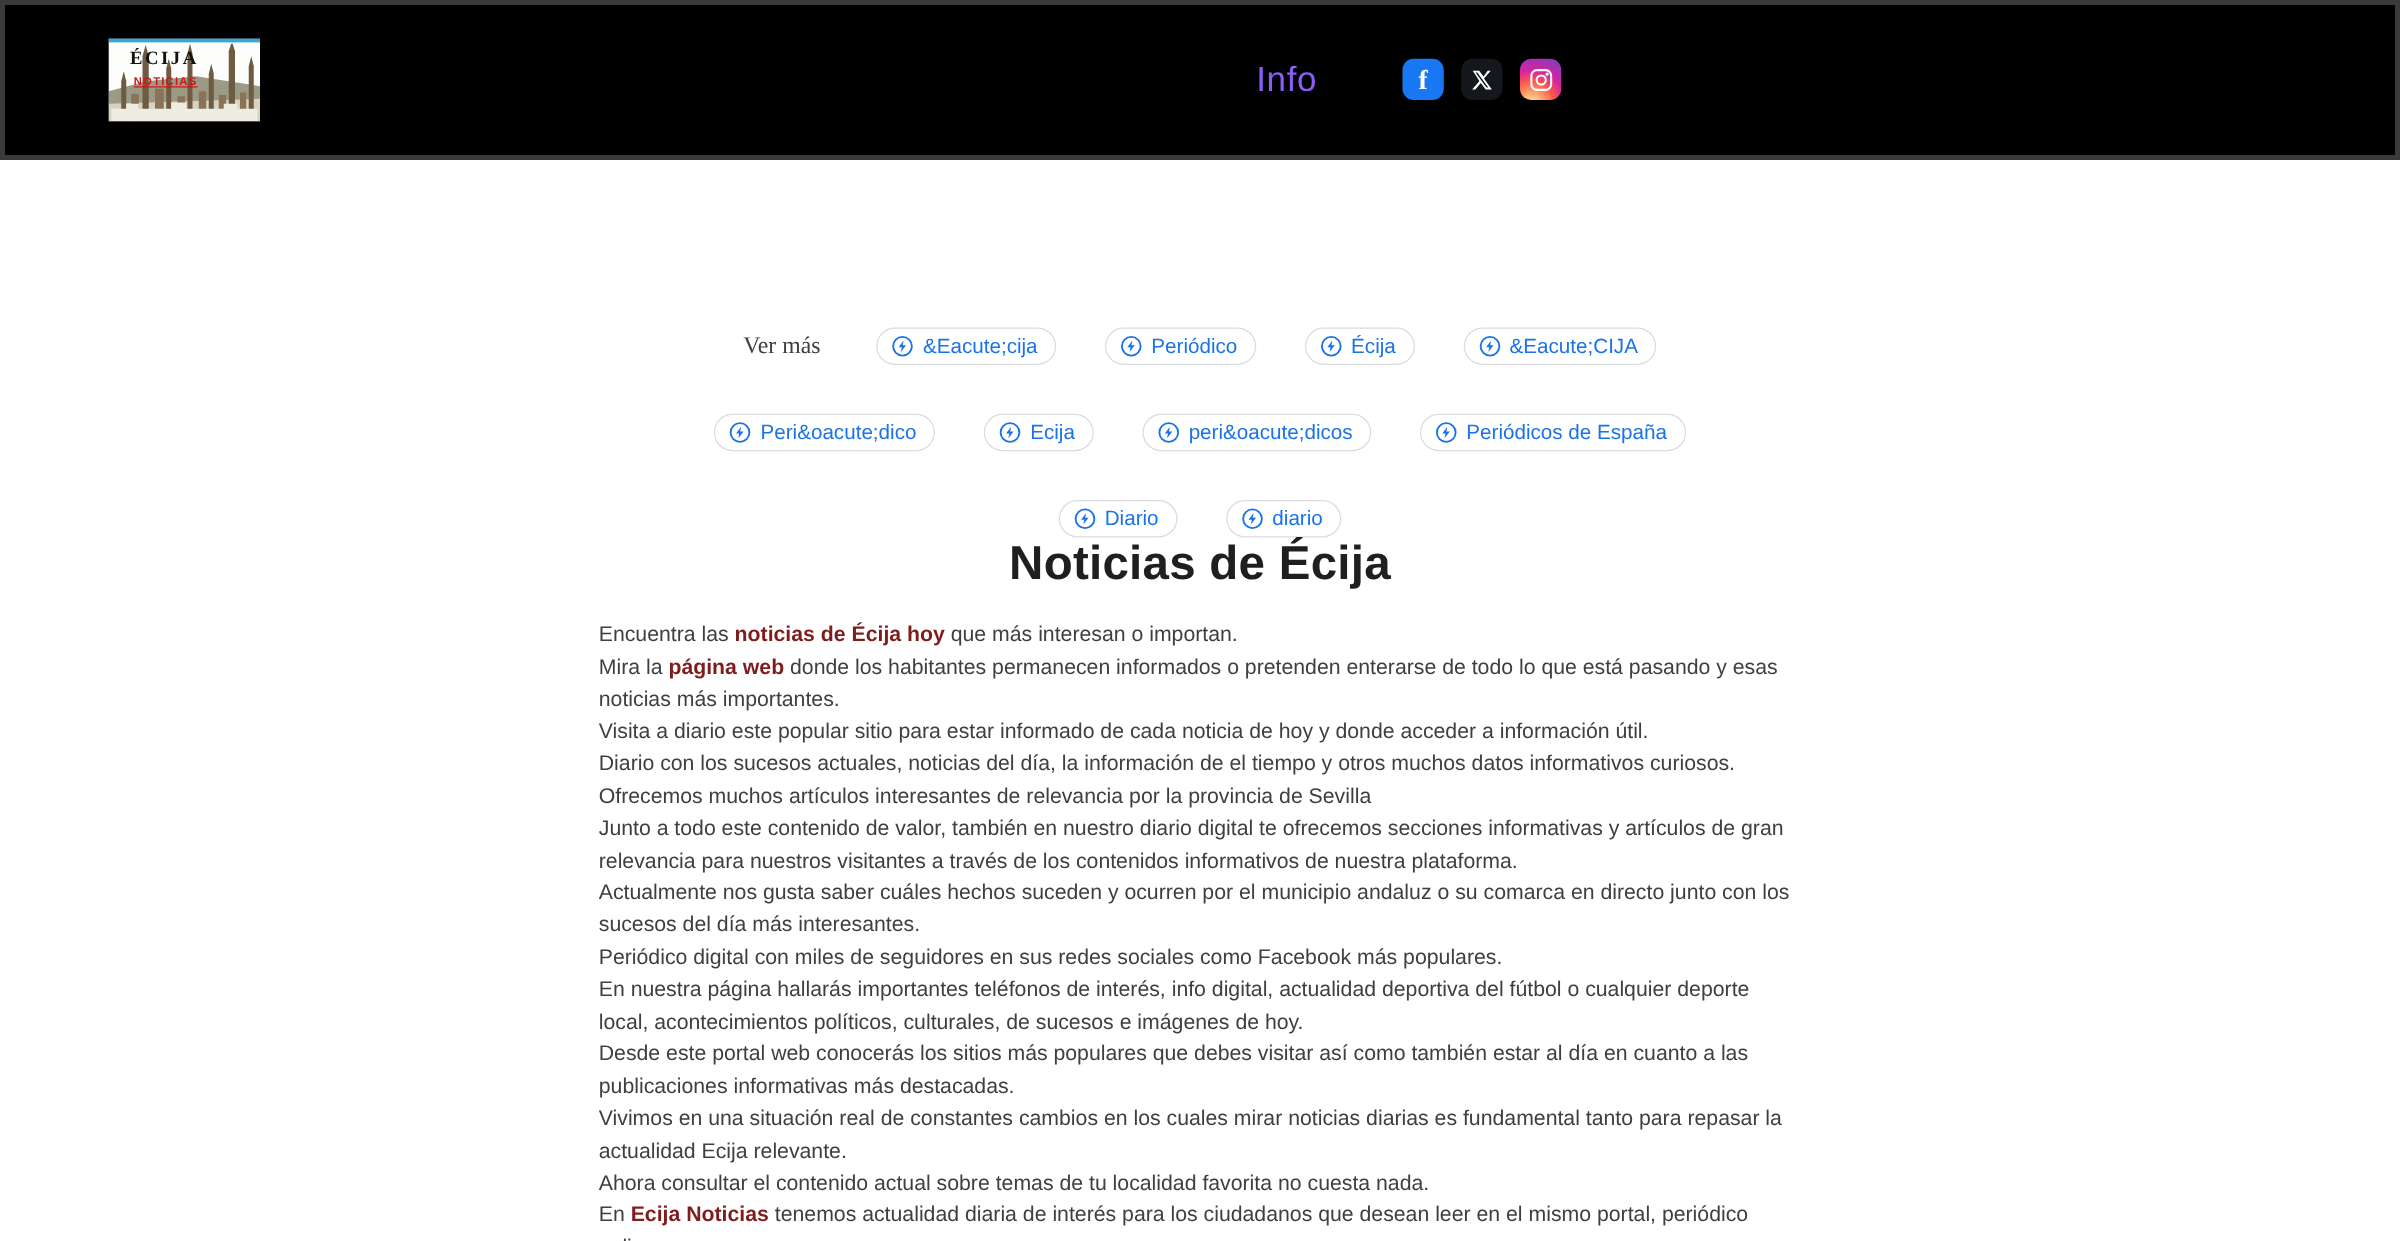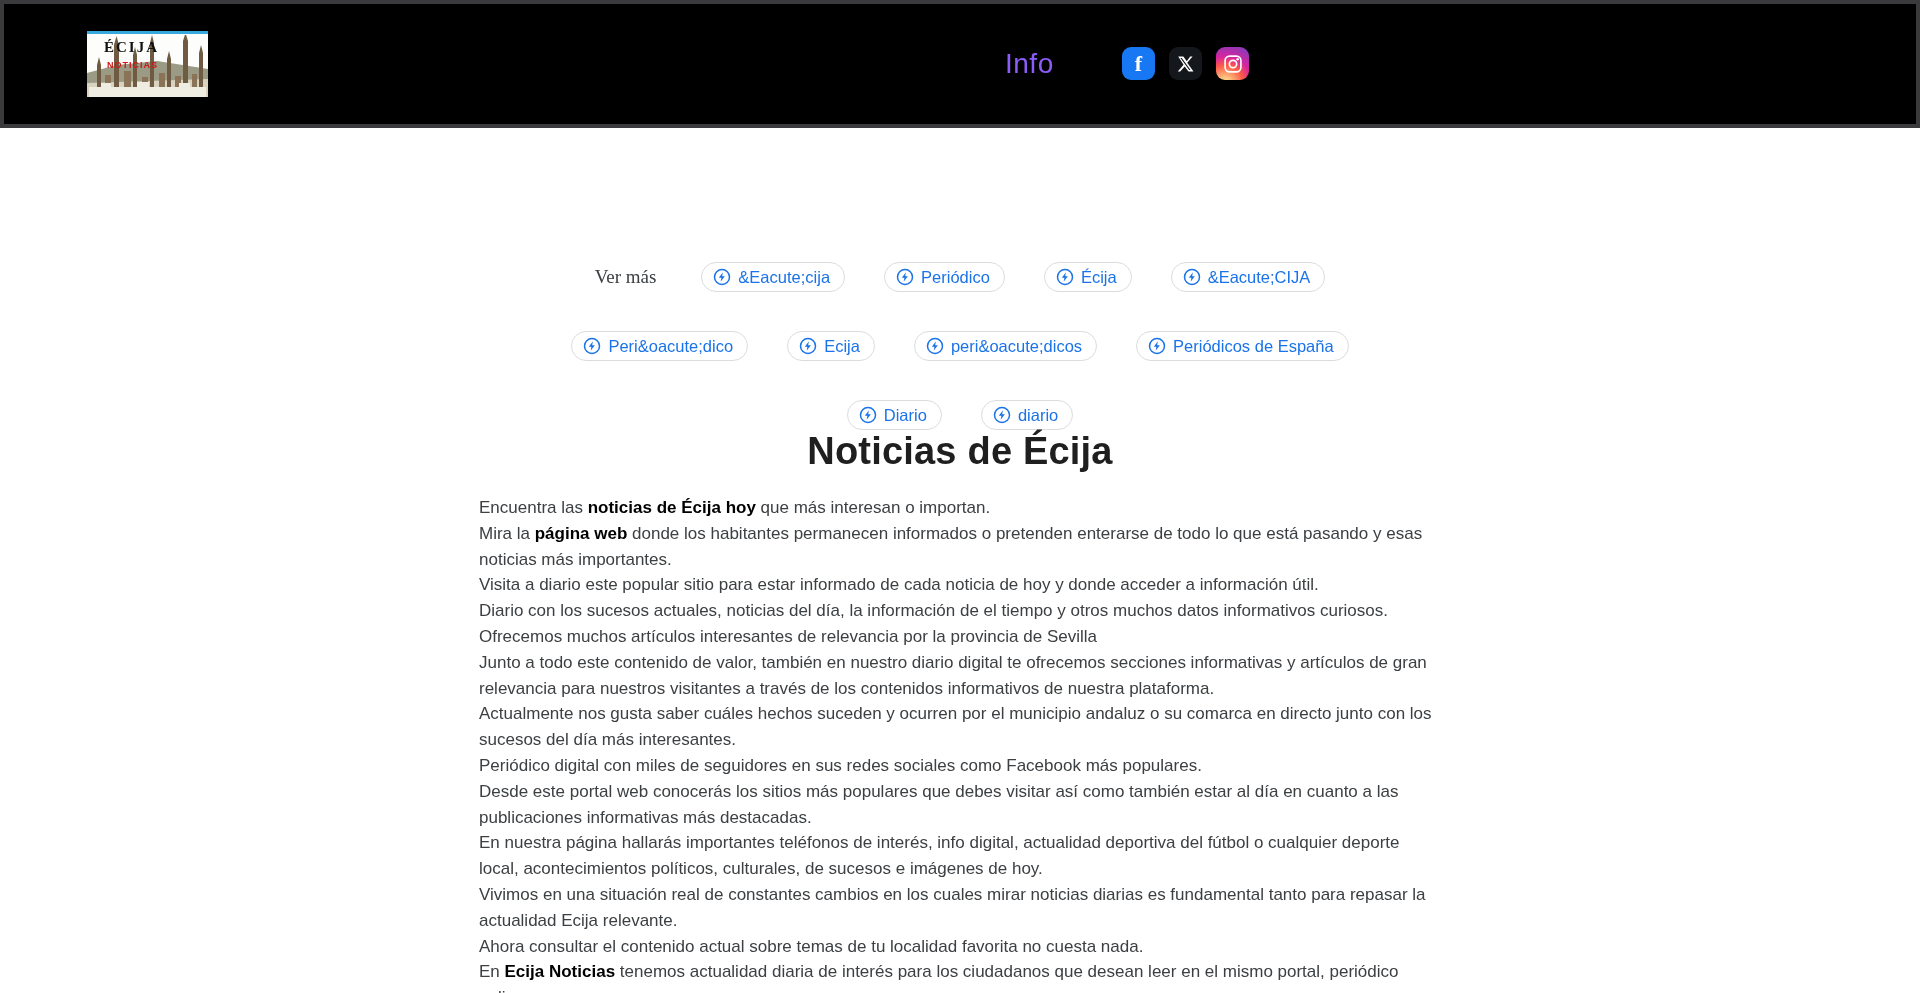--- a/index.html
+++ b/index.html
@@ -23,21 +23,21 @@
   }
   .logo-sky { position: absolute; inset: 0; background: linear-gradient(#fdfdfb 55%, #e9e6da); }
   .logo-skyline { position: absolute; left: 0; bottom: 0; width: 121px; height: 62px; }
   .logo-text { position: absolute; left: 17px; top: 5px; z-index: 3; }
   .logo-title {
     font-family: "Liberation Serif", serif; font-weight: 700;
     font-size: 15px; letter-spacing: 2px; color: #111111; display: block;
   }
   .logo-subtitle {
     font-weight: 700; font-size: 9px; letter-spacing: 1px; color: #cf1717;
-    display: block; margin-top: 4px; margin-left: 3px;
+    display: block; margin-top: 4px; margin-left: 3px; text-decoration: underline;
   }
   .nav-info {
     position: absolute; left: 1001px; top: 44px;
     color: #8b5cf6; font-size: 28px; font-weight: 400; letter-spacing: 0.5px;
     text-decoration: none; cursor: pointer;
   }
   .social-row { position: absolute; left: 1118px; top: 43px; display: flex; gap: 14px; }
   .social-tile {
     width: 33px; height: 33px; border-radius: 9px;
     display: flex; align-items: center; justify-content: center; cursor: pointer;
@@ -74,21 +74,21 @@
   .article-title {
     text-align: center;
     font-size: 38px; font-weight: 700; color: #1f1f1f;
     letter-spacing: 0.2px;
   }
   .article-body {
     width: 962px; margin: 22px auto 0 auto;
     font-size: 17px; line-height: 25.8px; color: #3d4043;
   }
   .article-body p { margin: 0; }
-  .article-body .b { font-weight: 700; color: #000000; }
+  .article-body .b { font-weight: 700; color: #7f1d1d; }
 </style>
 </head>
 <body>
 
 <header class="site-header">
 
   <a class="logo">
     <span class="logo-sky"></span>
     <svg class="logo-skyline" viewBox="0 0 121 62" preserveAspectRatio="none">
       <path d="M0 38 L30 30 L70 26 L121 34 L121 62 L0 62 Z" fill="#9a9a85"></path>
@@ -224,18 +224,18 @@
 
 <div class="article-body">
   <p><span>Encuentra las </span><span class="b">noticias de Écija hoy</span><span> que más interesan o importan.</span></p>
   <p><span>Mira la </span><span class="b">página web</span><span> donde los habitantes permanecen informados o pretenden enterarse de todo lo que está pasando y esas noticias más importantes.</span></p>
   <p><span>Visita a diario este popular sitio para estar informado de cada noticia de hoy y donde acceder a información útil.</span></p>
   <p><span>Diario con los sucesos actuales, noticias del día, la información de el tiempo y otros muchos datos informativos curiosos.</span></p>
   <p><span>Ofrecemos muchos artículos interesantes de relevancia por la provincia de Sevilla</span></p>
   <p><span>Junto a todo este contenido de valor, también en nuestro diario digital te ofrecemos secciones informativas y artículos de gran relevancia para nuestros visitantes a través de los contenidos informativos de nuestra plataforma.</span></p>
   <p><span>Actualmente nos gusta saber cuáles hechos suceden y ocurren por el municipio andaluz o su comarca en directo junto con los sucesos del día más interesantes.</span></p>
   <p><span>Periódico digital con miles de seguidores en sus redes sociales como Facebook más populares.</span></p>
+  <p><span>En nuestra página hallarás importantes teléfonos de interés, info digital, actualidad deportiva del fútbol o cualquier deporte local, acontecimientos políticos, culturales, de sucesos e imágenes de hoy.</span></p>
   <p><span>Desde este portal web conocerás los sitios más populares que debes visitar así como también estar al día en cuanto a las publicaciones informativas más destacadas.</span></p>
-  <p><span>En nuestra página hallarás importantes teléfonos de interés, info digital, actualidad deportiva del fútbol o cualquier deporte local, acontecimientos políticos, culturales, de sucesos e imágenes de hoy.</span></p>
   <p><span>Vivimos en una situación real de constantes cambios en los cuales mirar noticias diarias es fundamental tanto para repasar la actualidad Ecija relevante.</span></p>
   <p><span>Ahora consultar el contenido actual sobre temas de tu localidad favorita no cuesta nada.</span></p>
   <p><span>En </span><span class="b">Ecija Noticias</span><span> tenemos actualidad diaria de interés para los ciudadanos que desean leer en el mismo portal, periódico online</span></p>
 </div>
 
 </body></html>

